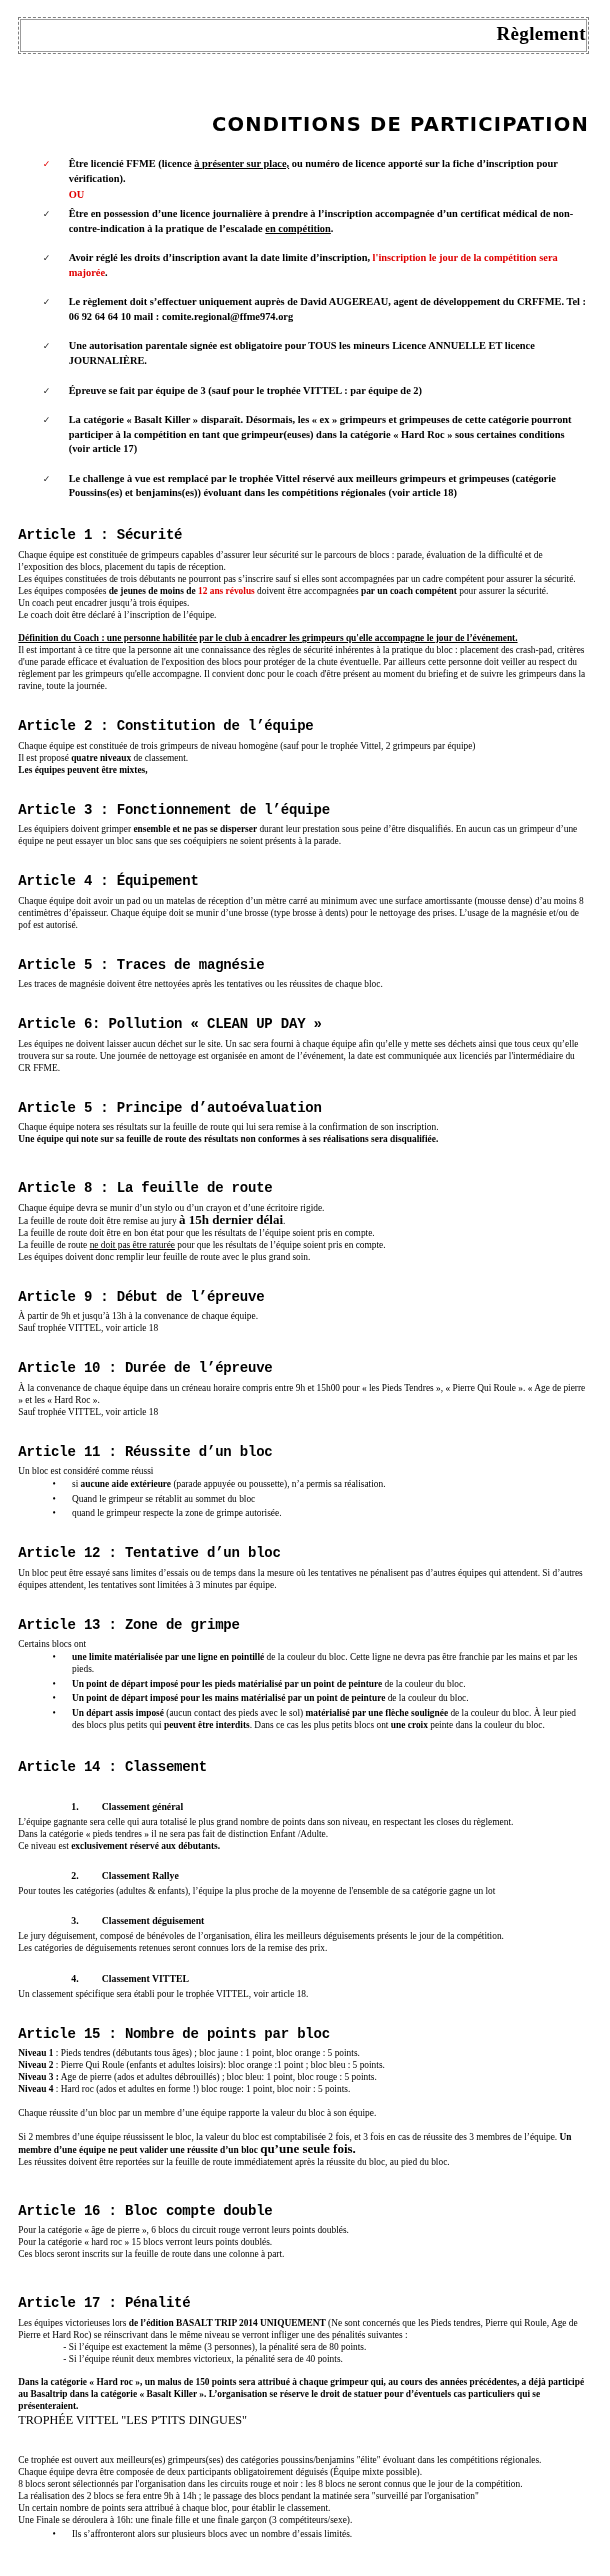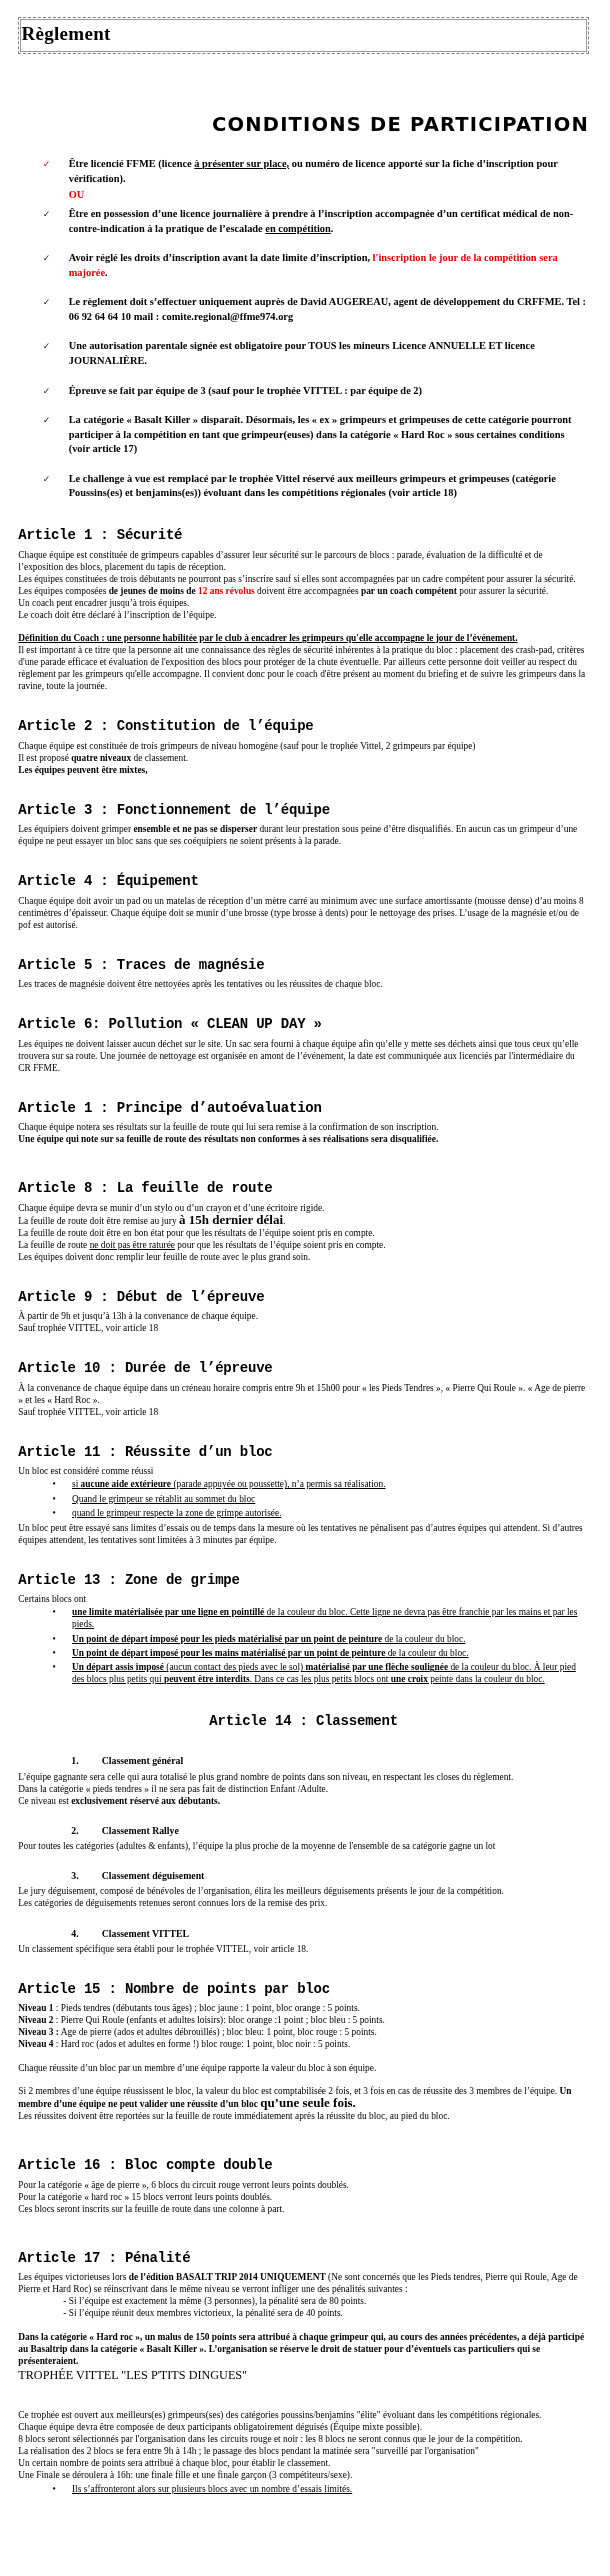--- a/index.html
+++ b/index.html
@@ -4,21 +4,21 @@
 <style>
   html,body{margin:0;padding:0;}
   body{
     width:611px;height:2576px;overflow:hidden;background:#ffffff;color:#000;
     font-family:"Liberation Serif",serif;
   }
   .page{padding:17px 22px 0 18.3px;}
 
   
   .title-box{border:0.6px dashed #7f7f7f;padding:1.2px;}
-  .title-box-inner{border:0.6px solid #9b9b9b;text-align:left;padding:3.1px 0 5.5px;}
+  .title-box-inner{border:0.6px solid #9b9b9b;text-align:right;padding:3.1px 0 5.5px;}
   h1{margin:0;font-size:19px;font-weight:bold;letter-spacing:0.3px;}
 
   
   .main-title{
     margin:59px 0 0;text-align:right;font-family:"DejaVu Sans",sans-serif;
     font-size:19.5px;font-weight:bold;letter-spacing:1.2px;
   }
 
   
   .conditions{margin:21px 0 0 24.4px;font-weight:bold;font-size:10.4px;line-height:14.7px;}
@@ -35,30 +35,30 @@
   .bu{font-weight:bold;text-decoration:underline;}
   .big{font-weight:bold;font-size:13px;}
 
   
   h3.art{
     font-family:Liberation Mono, monospace;font-weight:bold;
     font-size:14px;letter-spacing:-0.2px;margin:26px 0 5.5px;
   }
   h3.mt-xl{margin-top:35px;}
   h3.mt-xxl{margin-top:46px;}
-  h3.mt-lg{margin-top:28px;text-align:center;}
+  h3.mt-lg{margin-top:28px;}
   p{margin:0;font-size:9.4px;line-height:12px;}
   p.gap{margin-top:11.6px;}
   .sub18{font-size:12.2px;margin-top:2.4px;}
   .a18-body{margin-top:28px;}
 
   ul.dots{list-style:none;margin:1.2px 0 0;padding:0;}
   ul.dots li{display:flex;margin-left:30.5px;font-size:9.4px;line-height:12px;margin-bottom:2.4px;}
   ul.dots li .dot{flex:0 0 19.5px;padding-left:3.7px;}
-  ul.dots li .li-text{flex:1;text-decoration:underline;}
+  ul.dots li .li-text{flex:1;}
 
   .subhead{font-weight:bold;font-size:9.8px;margin:18.3px 0 3.1px 53px;}
   .subhead.first{margin-top:26px;}
   .subhead .num{display:inline-block;width:30.5px;}
   .dash{margin-left:45px;}
 </style>
 </head>
 <body>
 
 <div class="page">
@@ -139,21 +139,21 @@
     <h3 class="art">Article 5 : Traces de magnésie</h3>
     <p>Les traces de magnésie doivent être nettoyées après les tentatives ou les réussites de chaque bloc.</p>
   </section>
 
   <section>
     <h3 class="art">Article 6: Pollution « CLEAN UP DAY »</h3>
     <p>Les équipes ne doivent laisser aucun déchet sur le site. Un sac sera fourni à chaque équipe afin qu’elle y mette ses déchets ainsi que tous ceux qu’elle trouvera sur sa route. Une journée de nettoyage est organisée en amont de l’événement, la date est communiquée aux licenciés par l'intermédiaire du CR FFME.</p>
   </section>
 
   <section>
-    <h3 class="art">Article 1 : Principe d’autoévaluation</h3>
+    <h3 class="art">Article 5 : Principe d’autoévaluation</h3>
     <p>Chaque équipe notera ses résultats sur la feuille de route qui lui sera remise à la confirmation de son inscription.</p>
     <p class="b">Une équipe qui note sur sa feuille de route des résultats non conformes à ses réalisations sera disqualifiée.</p>
   </section>
 
   <section>
     <h3 class="art mt-xl">Article 8 : La feuille de route</h3>
     <p>Chaque équipe devra se munir d’un stylo ou d’un crayon et d’une écritoire rigide.</p>
     <p><span>La feuille de route doit être remise au jury </span><span class="big">à 15h dernier délai</span><span>.</span></p>
     <p>La feuille de route doit être en bon état pour que les résultats de l’équipe soient pris en compte.</p>
     <p><span>La feuille de route </span><span class="u">ne doit pas être raturée</span><span> pour que les résultats de l’équipe soient pris en compte.</span></p>
@@ -185,20 +185,21 @@
           <span class="li-text">Quand le grimpeur se rétablit au sommet du bloc</span>
         </li>
       <li>
           <span class="dot">•</span>
           <span class="li-text">quand le grimpeur respecte la zone de grimpe autorisée.</span>
         </li>
     </ul>
   </section>
 
   <section>
+    <h3 class="art">Article 12 : Tentative d’un bloc</h3>
     <p>Un bloc peut être essayé sans limites d’essais ou de temps dans la mesure où les tentatives ne pénalisent pas d’autres équipes qui attendent. Si d’autres équipes attendent,  les tentatives sont limitées à 3 minutes par équipe.</p>
   </section>
 
   <section>
     <h3 class="art">Article 13 : Zone de grimpe</h3>
     <p>Certains blocs ont</p>
     <ul class="dots">
       <li>
           <span class="dot">•</span>
           <span class="li-text"><span class="b">une limite matérialisée par une ligne en pointillé</span><span> de la couleur du bloc. Cette ligne ne devra pas être franchie par les mains et par les pieds.</span></span>

